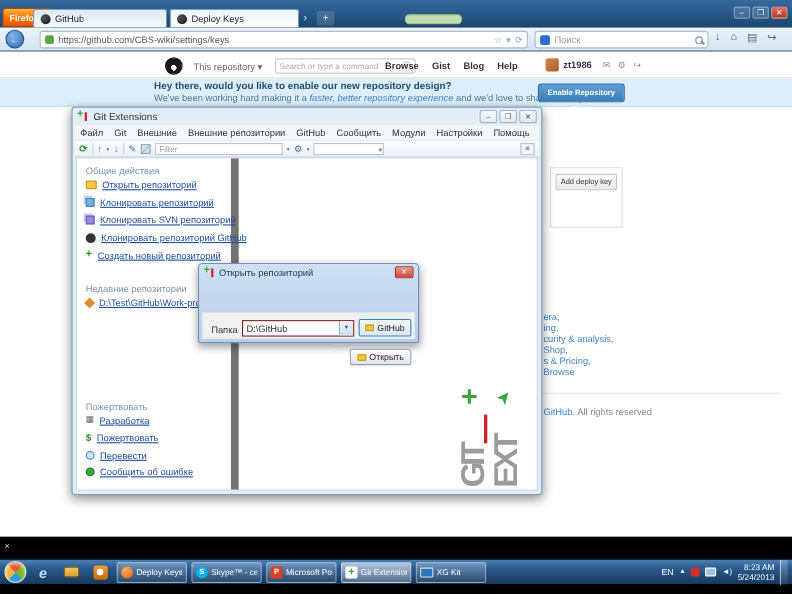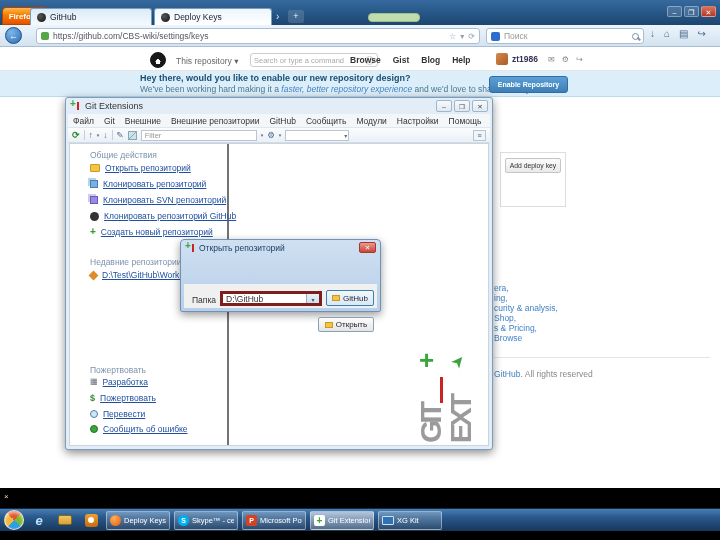--- a/index.html
+++ b/index.html
@@ -107,21 +107,21 @@
   .tb-caret { font-size:5px; color:#667; }
   .tb-branch { width:9px; height:9px; border:1px solid #8aa;
     background:linear-gradient(135deg,#cfe0ee 45%,#8aa 45%,#8aa 55%,#cfe0ee 55%); }
   .tb-filter { width:116px; height:11px; background:#fff; border:1px solid #b8c6d4;
     font-size:7.5px; color:#999; padding:0 3px; line-height:10px; }
   .tb-combo { width:64px; height:11px; background:#fff; border:1px solid #b8c6d4; position:relative; }
   .tb-combo::after { content:"▾"; position:absolute; right:1px; top:1px; font-size:6px; color:#667; }
   .tb-right { margin-left:auto; width:13px; height:11px; border:1px solid #b8c6d4; background:#f0f5f9;
     font-size:7px; color:#556; text-align:center; line-height:10px; }
   .ge-content { left:3px; top:45px; right:3px; bottom:3px; background:#fff; border:1px solid #c8d4e0; }
-  .ge-left { left:12px; top:0; bottom:0; width:147px; border-right:2px solid #737373; }
+  .ge-left { left:0; top:0; bottom:0; width:147px; border-right:7px solid #737373; }
   .ge-sec-h { position:absolute; left:8px; font-size:8.5px; color:#7b93ad; }
   .ge-item { position:absolute; left:8px; display:flex; align-items:center; gap:5px; }
   .ge-item a { font-size:8.5px; color:#1f4fa0; text-decoration:underline; white-space:nowrap; }
   .i-folder { width:10px; height:8px; background:#f4c542; border:1px solid #c79a2a; border-radius:1px; }
   .i-clone { width:8px; height:8px; background:#7ab0e0; border:1px solid #4a80b0; box-shadow:-2px -2px 0 #b8d4ec; }
   .i-svn { width:8px; height:8px; background:#9a8ae0; border:1px solid #6a5ab0; box-shadow:-2px -2px 0 #cfc8f0; }
   .i-cat { width:9px; height:9px; border-radius:50%; background:#333; }
   .i-new { color:#2e9b2e; font-weight:bold; font-size:10px; line-height:8px; }
   .i-recent { width:7px; height:7px; background:#e08a2a; transform:rotate(45deg); }
   .i-grid { font-size:8px; color:#667; line-height:8px; }
@@ -140,21 +140,21 @@
 
   
   .dlg { left:180px; top:239px; width:201px; height:73px; background:linear-gradient(180deg,#cfe0f2,#b7cfe8);
     border:1px solid #7090b4; border-radius:4px 4px 2px 2px; box-shadow:0 3px 8px rgba(0,0,0,.4); z-index:10; }
   .dlg-title { left:0; top:0; width:100%; height:15px; display:flex; align-items:center; padding:0 4px; gap:4px; }
   .dlg-title-text { font-size:8.5px; color:#1a3a5c; flex:1; }
   .dlg-close { width:17px; height:11px; background:linear-gradient(180deg,#e89a90,#cc4433);
     border:1px solid #a33; border-radius:2px; color:#fff; font-size:6.5px; text-align:center; line-height:10px; }
   .dlg-body { left:3px; right:3px; top:15px; bottom:3px; background:#f0f0f0;margin-top:29px; }
   .dlg-label { left:8px; top:11px; font-size:8.5px; color:#333; }
-  .dlg-combo { left:36px; top:7px; width:102px; height:15px; background:#fff; border:3px solid #7f1d1d;
+  .dlg-combo { left:36px; top:7px; width:102px; height:15px; background:#fff; border:1px solid #7f1d1d;
     display:flex; align-items:center; }
   .dlg-combo .val { font-size:8.5px; color:#333; padding:0 3px; flex:1; white-space:nowrap; overflow:hidden; }
   .dlg-combo .arr { width:13px; height:100%; background:linear-gradient(180deg,#e8f0f8,#cfe0ee);
     border-left:1px solid #9ab; font-size:6px; color:#456; text-align:center; line-height:13px; }
   .dlg-browse { left:142px; top:6px; width:48px; height:16px; border:1px solid #3c7fb1; border-radius:2px;
     background:linear-gradient(180deg,#f2f8fc,#d8e8f4); display:flex; align-items:center; justify-content:center; gap:3px; }
   .mini-folder { width:8px; height:6px; background:#f4c542; border:1px solid #c79a2a; }
   .dlg-btn-text { font-size:8px; color:#223; }
   .dlg-sep { left:118px; top:29px; width:72px; border-top:1px solid #c2c2c2; }
   .dlg-open { left:134px; top:33px; width:56px; height:15px; border:1px solid #8aa0b8; border-radius:2px;
@@ -449,13 +449,25 @@
   </span>
   <span class="task active">
     <span class="ti ti-ge">+</span>
     <span class="task-label">Git Extensions</span>
   </span>
   <span class="task">
     <span class="ti ti-vm"></span>
     <span class="task-label">XG Kit</span>
   </span>
 
+  <span class="tray">
+    <span class="tray-lang">EN</span>
+    <span class="tray-chev">▲</span>
+    <span class="tray-red"></span>
+    <span class="tray-mon"></span>
+    <span class="tray-spk">◄)</span>
+    <span class="tray-clock">
+      <span>8:23 AM</span><br>
+      <span>5/24/2013</span>
+    </span>
+    <span class="show-desktop"></span>
+  </span>
 </div>
 
 </body></html>

